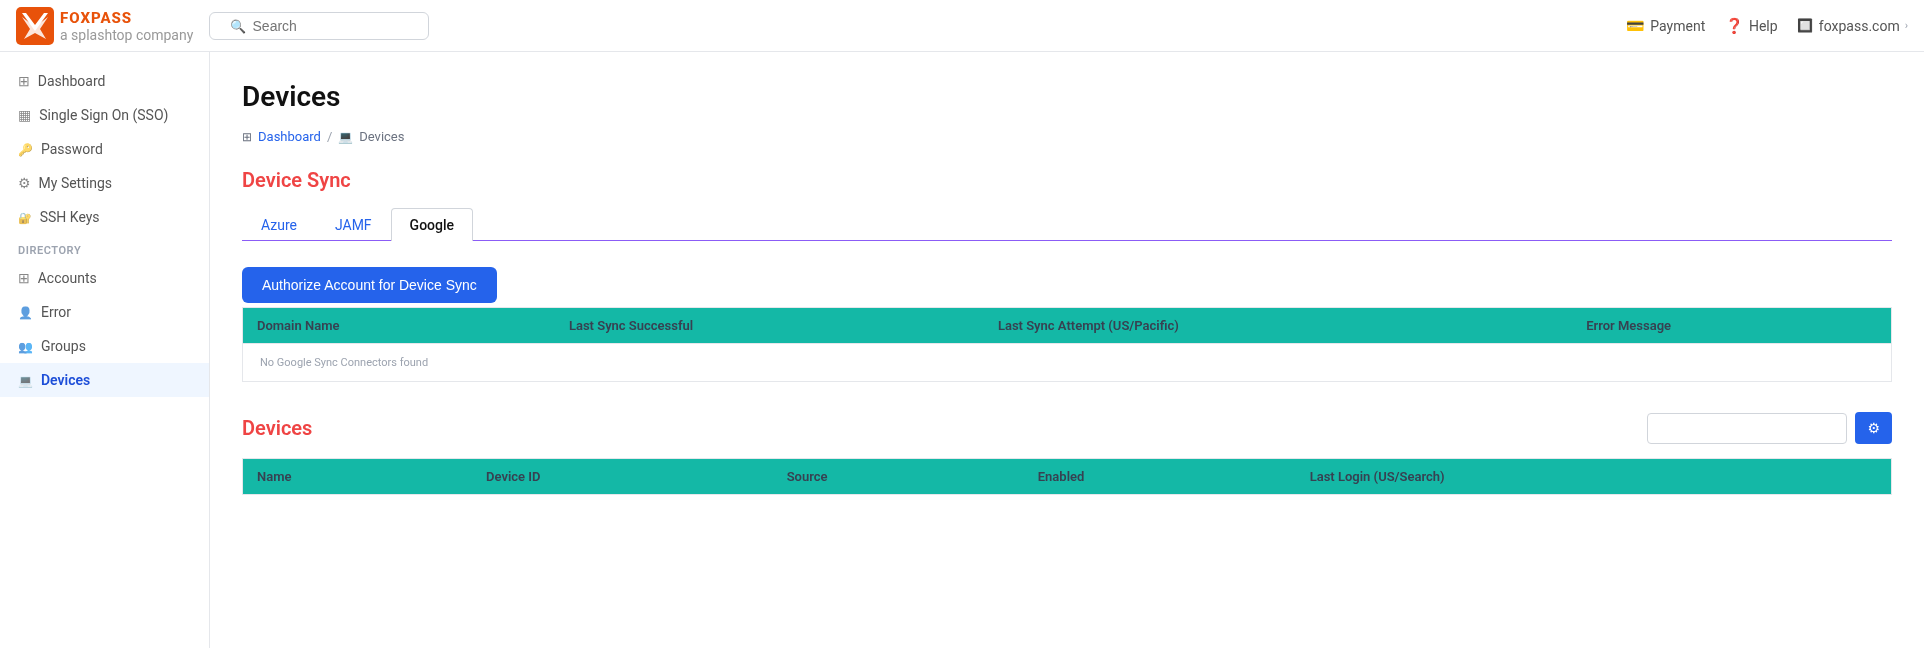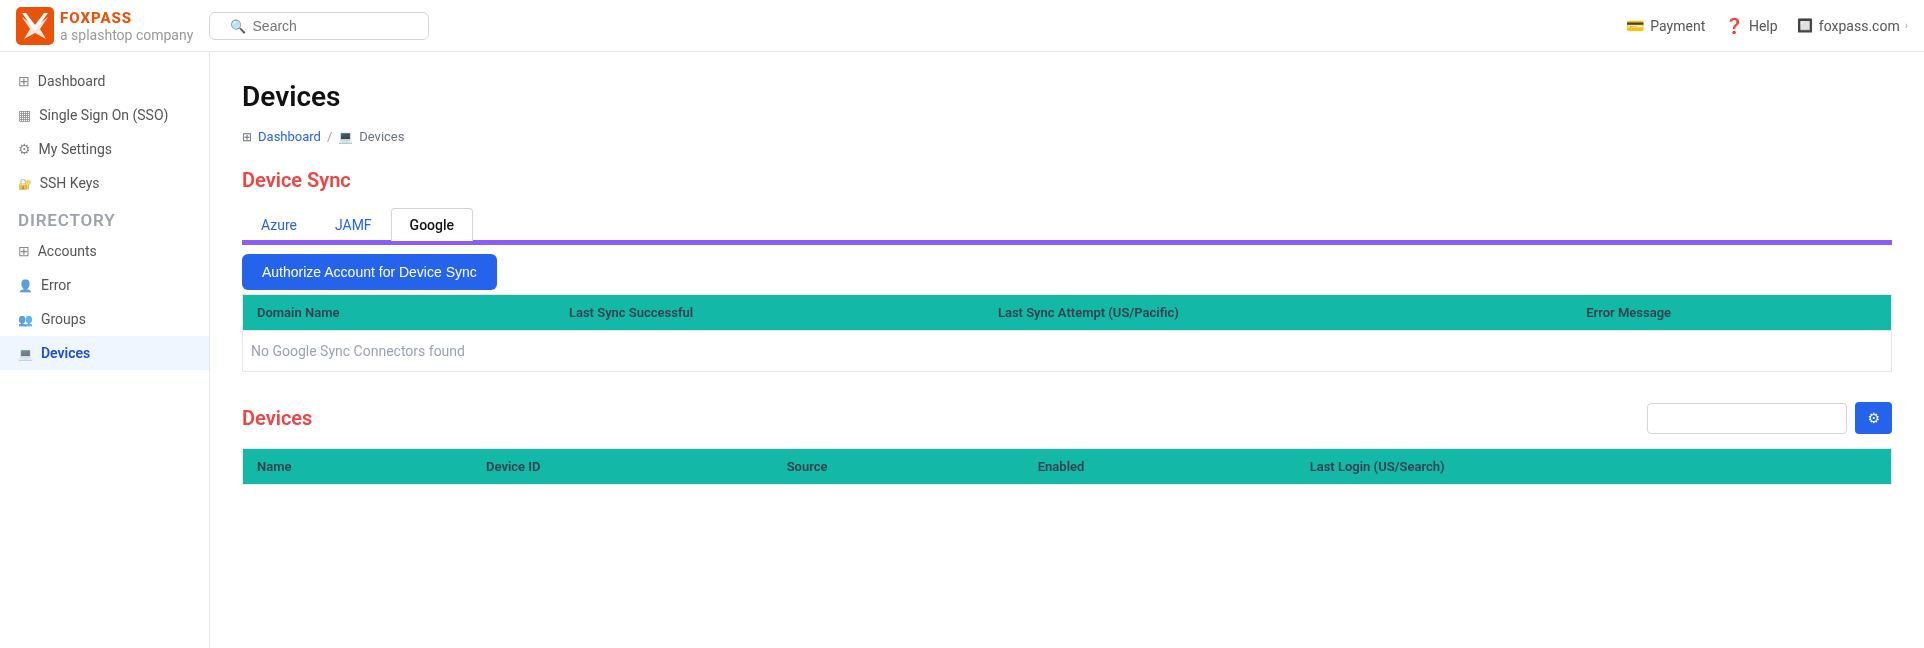--- a/index.html
+++ b/index.html
@@ -31,36 +31,36 @@
       width: 210px; flex-shrink: 0; background: #fff; border-right: 1px solid #e5e7eb;
       overflow-y: auto; padding: 12px 0;
     }
     .sidebar-item {
       display: flex; align-items: center; gap: 8px; padding: 9px 18px;
       cursor: pointer; color: #555; font-size: 14px; border-radius: 0;
     }
     .sidebar-item.active { color: #1d4ed8; font-weight: 600; background: #eff6ff; }
     .sidebar-item .icon { font-size: 14px; opacity: 0.7; }
     .sidebar-section-label {
-      font-size: 17px; font-weight: 600; color: #9ca3af; padding: 10px 18px 4px;
+      font-size: 11px; font-weight: 600; color: #9ca3af; padding: 10px 18px 4px;
       text-transform: uppercase; letter-spacing: 0.05em;
     }
 
     
     .main-content { flex: 1; overflow-y: auto; padding: 28px 32px; background: #fff; }
     .page-title { font-size: 28px; font-weight: 600; color: #111; margin-bottom: 16px; }
     .breadcrumb { display: flex; align-items: center; gap: 6px; font-size: 13px; color: #6b7280; margin-bottom: 24px; }
     .breadcrumb a { color: #2563eb; text-decoration: none; display: flex; align-items: center; gap: 4px; }
     .breadcrumb-sep { color: #9ca3af; }
 
     
     .section-title { font-size: 20px; font-weight: 600; color: #ef4444; margin-bottom: 16px; }
 
     
-    .tabs { display: flex; gap: 0; margin-bottom: 9px; border-bottom: 5px solid #8b5cf6; }
+    .tabs { display: flex; gap: 0; margin-bottom: 26px; border-bottom: 1px solid #8b5cf6; }
     .tab {
       padding: 8px 18px; cursor: pointer; font-size: 14px; color: #2563eb;
       border: 1px solid transparent; border-bottom: none; background: transparent;
       border-radius: 4px 4px 0 0; margin-bottom: -1px;
     }
     .tab.active {
       background: #fff; border-color: #d1d5db; border-bottom-color: #fff;
       color: #111; font-weight: 500;
     }
 
@@ -71,21 +71,21 @@
       margin-bottom: 4px;
     }
 
     
     .data-table { width: 100%; border-collapse: collapse; border: 1px solid #e5e7eb; }
     .data-table th {
       background: #14b8a6; font-weight: 600; font-size: 13px; color: #374151;
       padding: 10px 14px; text-align: left; border-bottom: 1px solid #e5e7eb;
     }
     .data-table td {
-      padding: 12px 8px; border-bottom: 1px solid #f3f4f6; font-size: 14px; color: #555;
+      padding: 12px 17px; border-bottom: 1px solid #f3f4f6; font-size: 11px; color: #555;
     }
     .data-table tr:last-child td { border-bottom: none; }
     .empty-row td { color: #9ca3af; font-style: normal; }
 
     
     .devices-section-header { display: flex; align-items: center; justify-content: space-between; margin-bottom: 14px; margin-top: 30px; }
     .devices-search-area { display: flex; gap: 8px; align-items: center; }
     .devices-search-input {
       border: 1px solid #d1d5db; border-radius: 4px; padding: 7px 12px;
       font-size: 13px; outline: none; width: 200px; color: #555;
@@ -153,20 +153,24 @@
   <aside class="sidebar">
     <div class="sidebar-item">
       <span class="icon icon-dashboard"></span>
       <span>Dashboard</span>
     </div>
     <div class="sidebar-item">
       <span class="icon icon-sso"></span>
       <span>Single Sign On (SSO)</span>
     </div>
     <div class="sidebar-item">
+      <span class="icon icon-password"></span>
+      <span>Password</span>
+    </div>
+    <div class="sidebar-item">
       <span class="icon icon-settings"></span>
       <span>My Settings</span>
     </div>
     <div class="sidebar-item">
       <span class="icon icon-ssh"></span>
       <span>SSH Keys</span>
     </div>
 
     <div class="sidebar-section-label">DIRECTORY</div>
 

